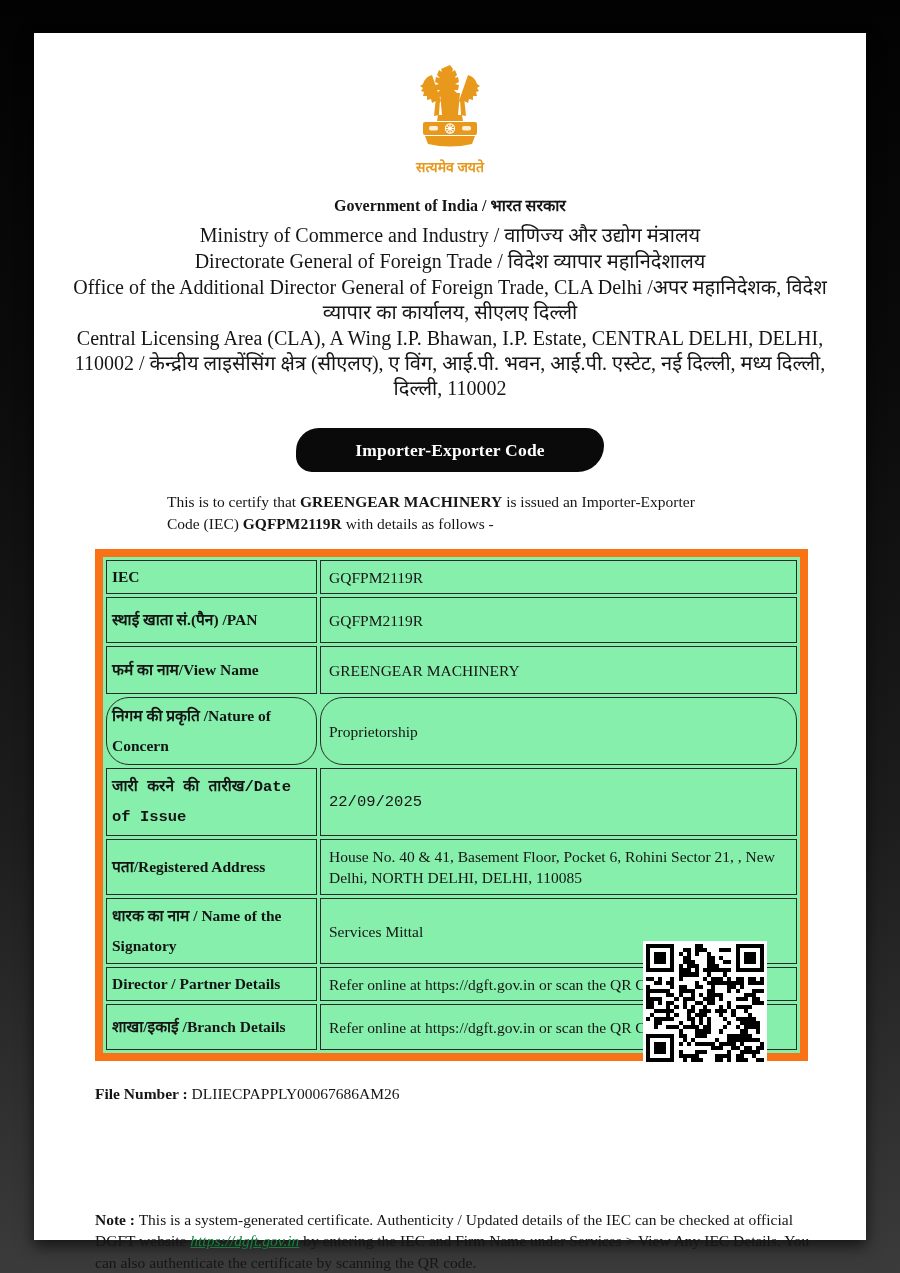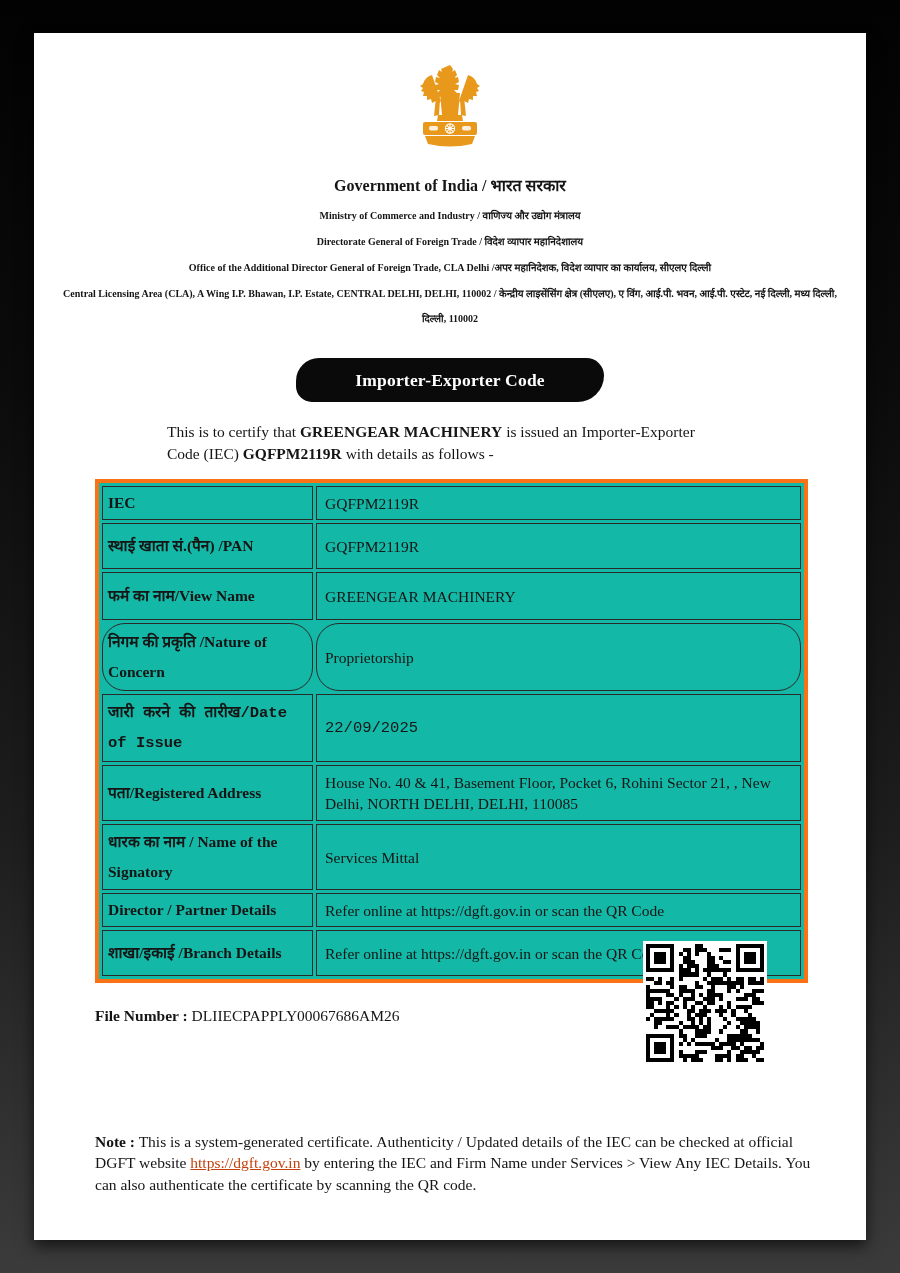--- a/index.html
+++ b/index.html
@@ -14,40 +14,40 @@
     background:#ffffff;box-shadow:0 6px 14px rgba(0,0,0,0.65);
   }
   
   .emblem-wrap{margin-top:30px;text-align:center;line-height:0;}
   .emblem-caption{
     text-align:center;color:#e8991b;font-weight:bold;font-size:14px;
     line-height:18px;margin-top:2px;
   }
   
   .hdr{
-    text-align:center;font-size:10px;line-height:25px;margin:1px 28px;font-weight:bold;
+    text-align:center;font-size:20px;line-height:25px;margin:1px 28px;
   }
   .hdr.first{font-weight:bold;font-size:16px;margin-top:16px;margin-bottom:5px;}
   
   .banner{
     width:308px;height:44px;margin:27px auto 12px auto;background:#0a0a0a;
     border-radius:26px 20px 30px 18px;
     display:flex;align-items:center;justify-content:center;
   }
   .banner span{color:#ffffff;font-weight:bold;font-size:17.5px;letter-spacing:0.2px;}
   
   .certify{
     margin:19px 0 0 133px;width:562px;font-size:15.5px;line-height:22px;
   }
   .b{font-weight:bold;}
   
   table.details{
     margin:14px 0 0 61px;width:713px;
     border-collapse:separate;border-spacing:3px;
-    border:4px solid #f97316;background:#14b8a6;
+    border:8px solid #f97316;background:#86efac;
   }
   table.details td{
     border:1.4px solid #2a2a2a;vertical-align:middle;font-size:15.5px;
   }
   td.lbl{
     width:200px;font-weight:bold;font-size:15px;line-height:30px;
     padding:1px 4px 1px 5px;
   }
   td.val{padding:2px 6px 2px 8px;line-height:21px;}
   tr.r1 td{height:28px;} tr.r2 td{height:40px;} tr.r3 td{height:42px;}
@@ -57,21 +57,21 @@
   .meta{margin:22px 0 0 61px;font-size:15.5px;line-height:21.5px;}
   
   .qr{
     position:absolute;left:609px;top:908px;width:124px;height:124px;
     background:#ffffff;padding:3px;box-sizing:border-box;line-height:0;
   }
   
   .note{
     margin:104px 50px 0 61px;font-size:15.5px;line-height:21.5px;
   }
-  .link{color:#c2410c;text-decoration:underline;cursor:pointer;}
+  .link{color:#15803d;text-decoration:underline;cursor:pointer;font-style:italic;}
 </style>
 </head>
 <body>
 
 <div class="page">
 
   <div class="emblem-wrap">
     <svg width="76" height="94" viewBox="0 0 76 94">
       <g fill="#e8991b">
 
@@ -95,20 +95,21 @@
       <g stroke="#ffffff" stroke-width="1.1" fill="none">
         <circle cx="38" cy="65.5" r="4.6"></circle>
         <path d="M38 61 v9 M33.5 65.5 h9 M34.8 62.3 l6.4 6.4 M41.2 62.3 l-6.4 6.4"></path>
       </g>
 
       <g fill="#ffffff" opacity="0.85">
         <rect x="17" y="63" width="9" height="4.5" rx="2"></rect>
         <rect x="50" y="63" width="9" height="4.5" rx="2"></rect>
       </g>
     </svg>
+    <div class="emblem-caption">सत्यमेव जयते</div>
   </div>
 
   <div class="hdr first">Government of India / भारत सरकार</div>
   <div class="hdr">Ministry of Commerce and Industry / वाणिज्य और उद्योग मंत्रालय</div>
   <div class="hdr">Directorate General of Foreign Trade / विदेश व्यापार महानिदेशालय</div>
   <div class="hdr">Office of the Additional Director General of Foreign Trade, CLA Delhi /अपर महानिदेशक, विदेश व्यापार का कार्यालय, सीएलए दिल्ली</div>
   <div class="hdr">Central Licensing Area (CLA), A Wing I.P. Bhawan, I.P. Estate, CENTRAL DELHI, DELHI, 110002  / केन्द्रीय लाइसेंसिंग क्षेत्र (सीएलए), ए विंग, आई.पी. भवन, आई.पी. एस्टेट, नई दिल्ली, मध्य दिल्ली, दिल्ली, 110002</div>
 
   <div class="banner">
     <span>Importer-Exporter Code</span>

